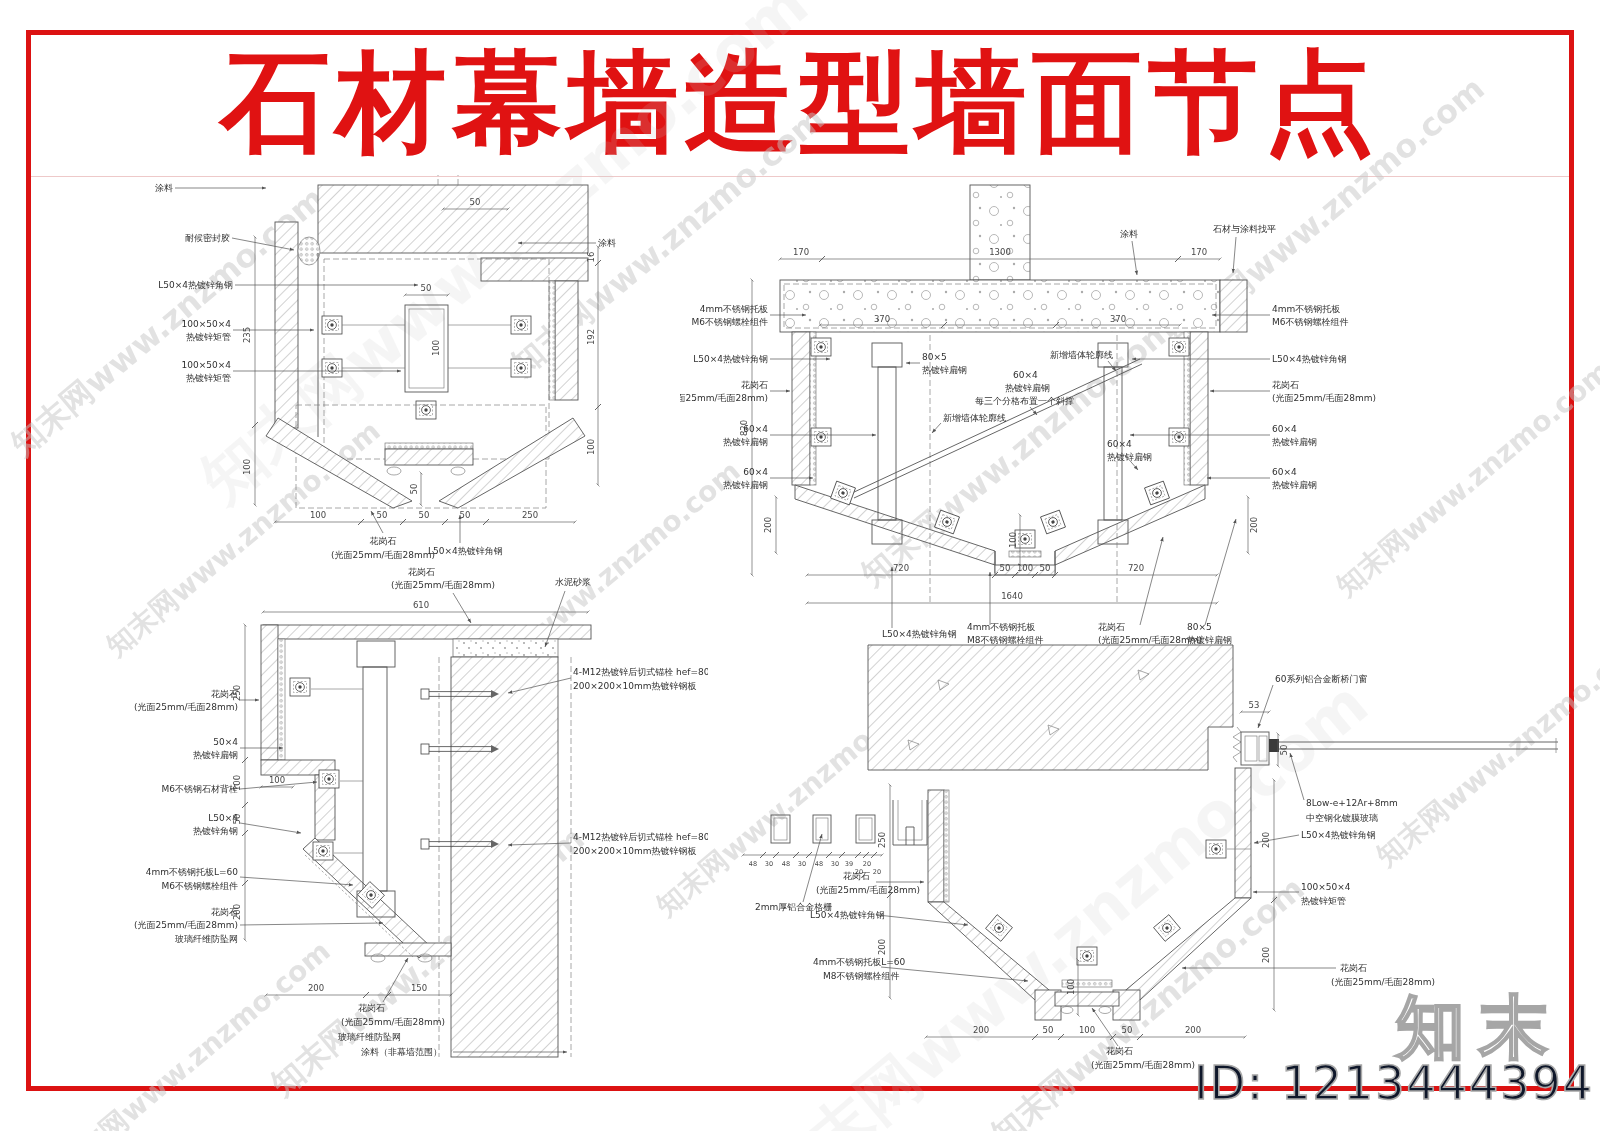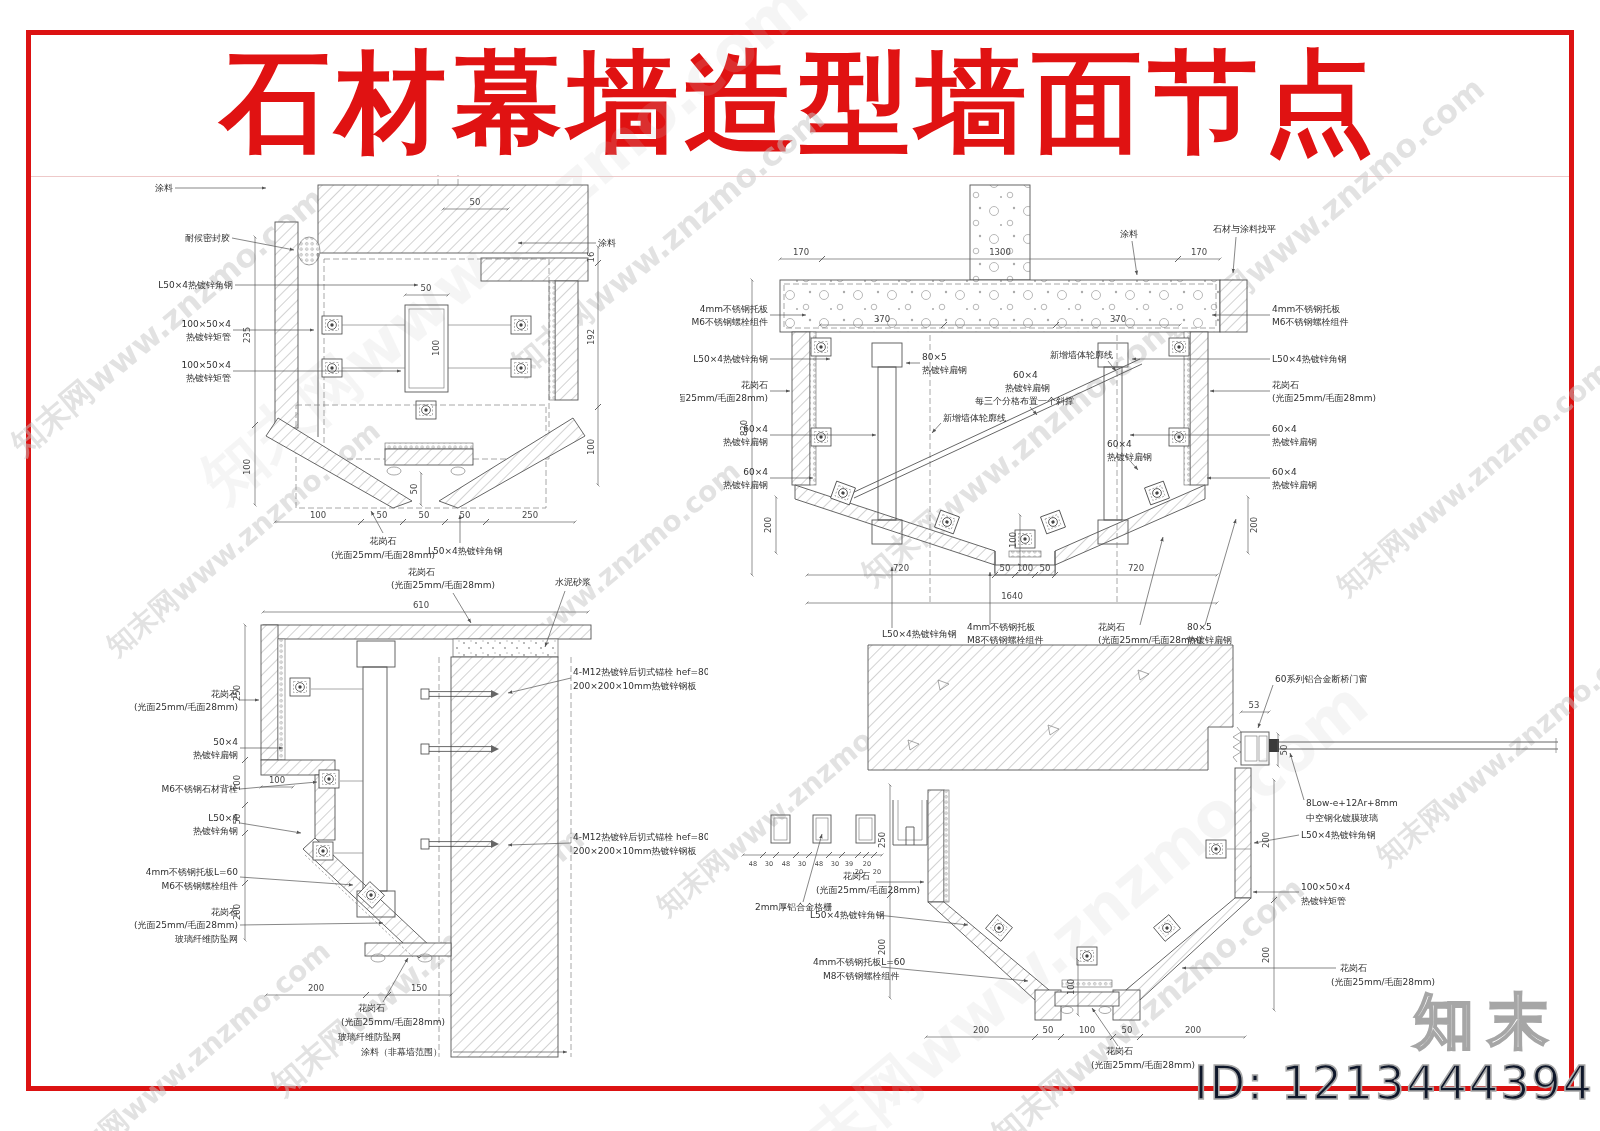--- a/index.html
+++ b/index.html
@@ -26,21 +26,21 @@
   .tick{stroke:#555;stroke-width:0.9;fill:none;}
   text.d{font-size:8.5px;fill:#474747;}
   text.s{font-size:6.5px;fill:#474747;}
   text.l{font-size:9px;fill:#303030;}
   text{font-family:"DejaVu Sans",sans-serif;}
   .mid{text-anchor:middle;} .end{text-anchor:end;}
   
   .wm{position:absolute;color:#c6c6c6;opacity:.5;font-size:32px;white-space:nowrap;
       transform:rotate(-40deg);z-index:2;pointer-events:none;font-weight:600;}
   .wm.big{font-size:62px;opacity:.16;}
-  .brand-logo{position:absolute;right:38px;top:982px;z-index:5;font-size:60px;font-weight:700;
+  .brand-logo{position:absolute;right:38px;top:982px;z-index:5;font-size:69px;font-weight:700;
       letter-spacing:14px;color:#fff;-webkit-text-stroke:2px #a6a6a6;
       text-shadow:0 0 1px #bbb;}
   .brand-id{position:absolute;right:6px;top:1056px;z-index:5;font-size:46px;font-weight:400;
       color:#0f172a;-webkit-text-stroke:1.6px #a8a8a8;text-shadow:0 0 1px #bbb;letter-spacing:2px;}
 </style>
 </head>
 <body>
 
 <div class="page">
 

